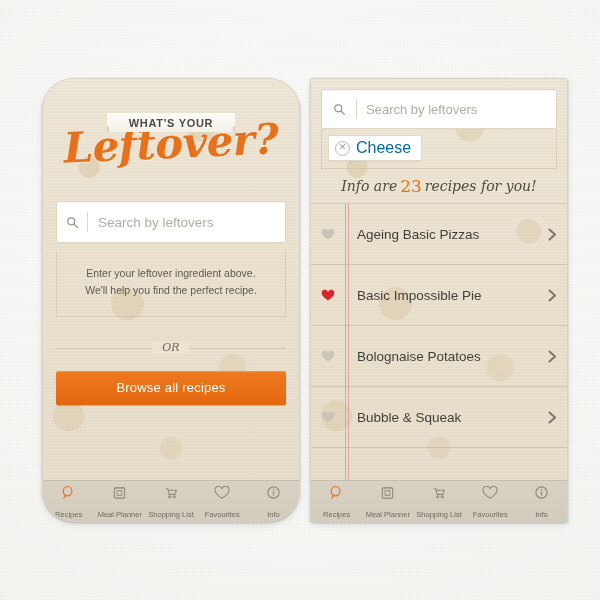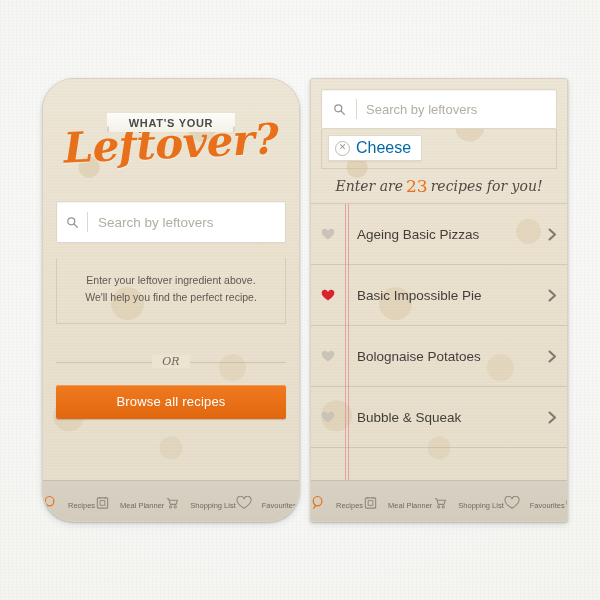--- a/index.html
+++ b/index.html
@@ -98,21 +98,21 @@
   .mag{width:34px;display:flex;align-items:center;justify-content:center;}
   .divider-v{width:1px;height:20px;background:#ded7c6;}
   .searchbox input{
     flex:1;border:0;outline:0;background:transparent;
     font-family:"Liberation Sans", sans-serif;
     font-size:13.5px;color:#4a4a48;padding:0 10px;
   }
   .searchbox input::placeholder{color:#b3aea3;}
 
   .hint{
-    margin:15px 13px;padding:14px 0 16px;
+    margin:8px 13px;padding:14px 0 16px;
     border:1px solid rgba(200,188,160,0.55);
     border-top:0;
     text-align:center;
     font-size:10.5px;line-height:1.65;
     color:#5e5a52;
   }
   .or-row{
     position:relative;margin:0 13px;height:46px;
     display:flex;align-items:center;justify-content:center;
   }
@@ -137,21 +137,21 @@
   }
 
   
   .tabbar{
     height:40px;
     background:linear-gradient(180deg,#d9d2c4 0%, #d3ccbd 100%);
     border-top:1px solid #c6bfb0;
     display:flex;align-items:center;
   }
   .tab{
-    flex:1;display:flex;flex-direction:row;align-items:flex-end;justify-content:center;
+    flex:1;display:flex;flex-direction:column;align-items:center;justify-content:center;
     gap:10px;cursor:pointer;
   }
   .tab .ico{height:17px;display:flex;align-items:flex-end;}
   .tab .lbl{font-size:7.5px;color:#6f6a60;white-space:nowrap;}
   .tab.active .lbl{color:#6f6a60;}
   .tab svg{display:block;}
 
   
   #right-body{flex:1;display:flex;flex-direction:column;position:relative;}
   .r-searchzone{padding:10px 10px 0;}
@@ -325,21 +325,21 @@
     </div>
 
     <div class="tagzone" id="tagzone">
   <span class="chip">
     <span class="x">✕</span>
     <span class="ctxt">Cheese</span>
   </span>
       </div>
 
     <div class="results-head">
-      <span>Enter are</span>
+      <span>Info are</span>
       <span class="num">23</span>
       <span>recipes for you!</span>
     </div>
 
     <div class="list" id="recipe-list">
       <div class="rule-line a"></div>
       <div class="rule-line b"></div>
     <div class="row">
     <span class="heart">
       <svg width="14" height="13" viewBox="0 0 18 16">

